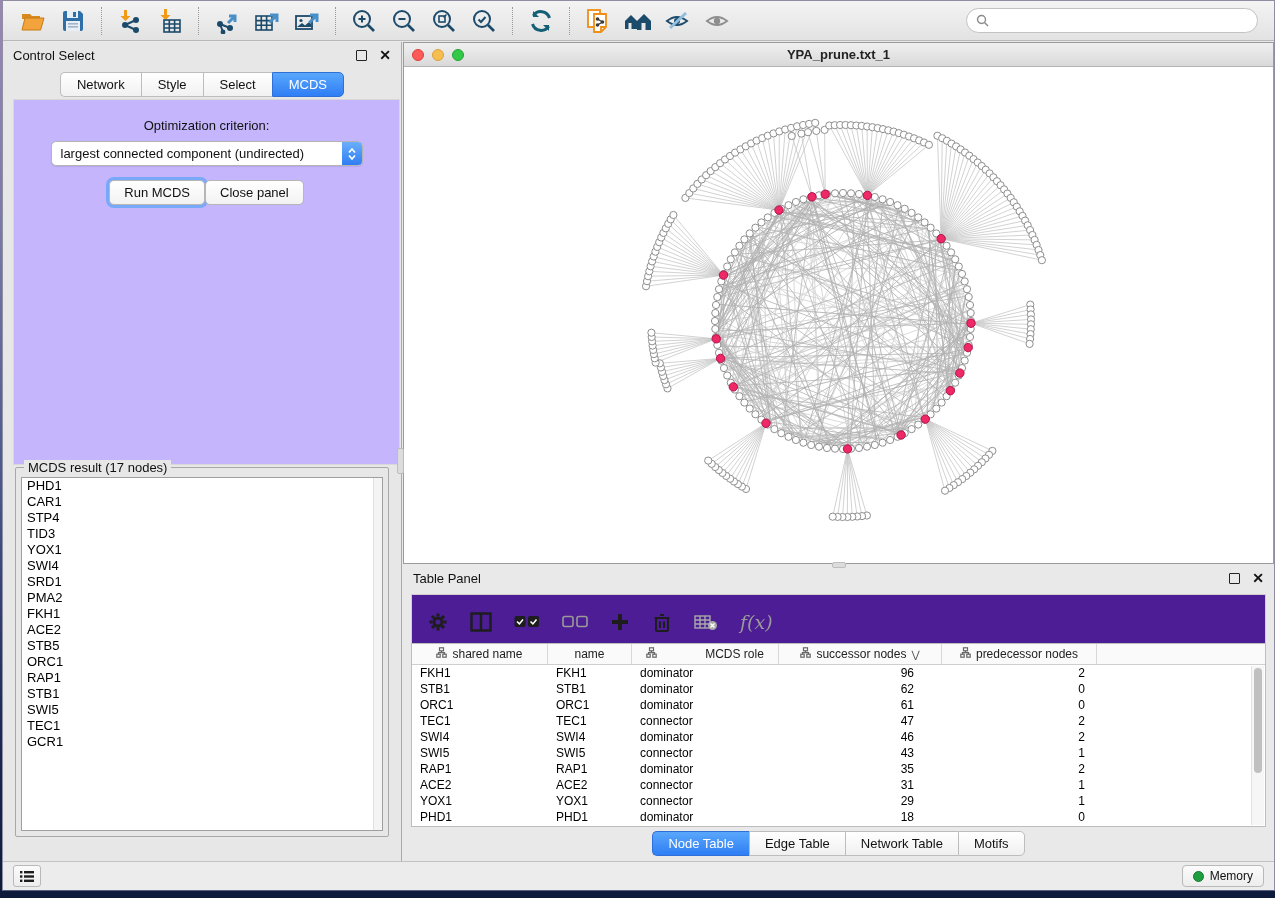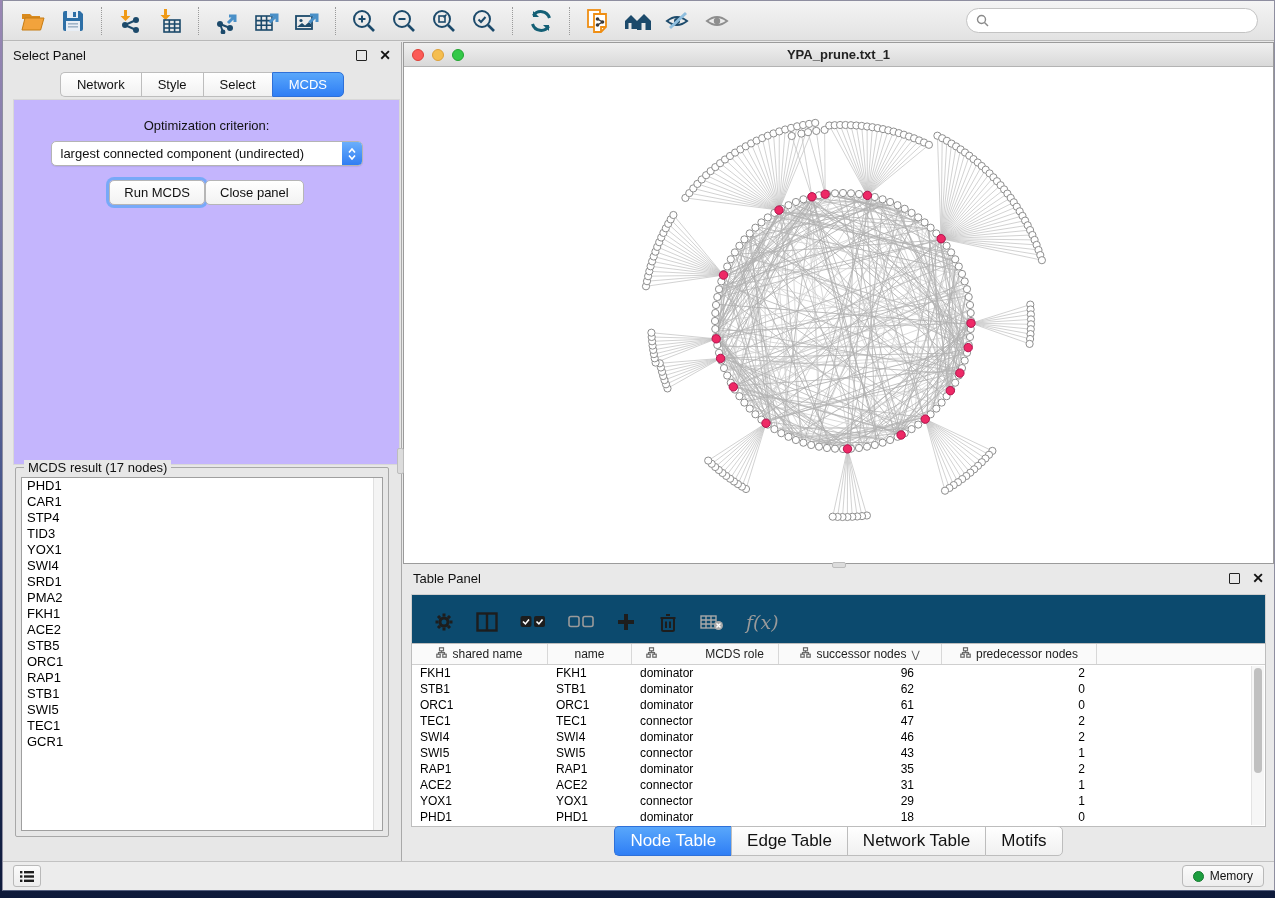--- a/index.html
+++ b/index.html
@@ -62,36 +62,36 @@
   .light.red { background:#fc5b57; border:1px solid #dd3f38; }
   .light.yellow { background:#f5be4f; border:1px solid #dda13a; }
   .light.green { background:#34c848; border:1px solid #22a532; }
   .nw-title { position:absolute; left:0; right:0; text-align:center; font-size:13px; font-weight:700; color:#222; pointer-events:none; }
   .nw-canvas { position:absolute; left:0; right:0; top:24px; bottom:0; background:#fff; overflow:hidden; }
   .splitter-grip-v { position:absolute; left:-7px; top:405px; width:7px; height:26px; background:#dcdcdc; border:1px solid #bdbdbd; border-radius:2px; }
   .splitter-grip-h { position:absolute; left:50%; margin-left:-7px; top:-3px; width:14px; height:6px; background:#dcdcdc; border:1px solid #bdbdbd; border-radius:2px; }
 
   
   .table-panel { position:absolute; left:0; right:0; top:523px; bottom:0; background:#e9e9e9; }
-  .tp-toolbar { position:absolute; left:8px; right:8px; top:29px; height:56px; background:#0c4a6e; border:1px solid #cfcfcf; display:flex; align-items:center; gap:22px; padding:0 22px; }
+  .tp-toolbar { position:absolute; left:8px; right:8px; top:29px; height:56px; background:#4c1d95; border:1px solid #cfcfcf; display:flex; align-items:center; gap:22px; padding:0 16px; }
   .tp-btn { display:flex; align-items:center; justify-content:center; cursor:default; }
   .fx { font-family:"DejaVu Serif", serif; font-style:italic; font-size:19px; color:#9a9a9a; }
   .tablebox { position:absolute; left:8px; right:8px; top:78px; bottom:34px; background:#fff; border:1px solid #bdbdbd; overflow:hidden; }
   .thead { display:flex; height:21px; background:#fafafa; border-bottom:1px solid #cfcfcf; }
   .th { display:flex; align-items:center; justify-content:center; gap:5px; font-size:12px; color:#222; border-right:1px solid #d8d8d8; position:relative; }
   .th .sort-caret { color:#555; font-size:10px; }
   .c0 { width:136px; } .c1 { width:84px; } .c2 { width:147px;gap:48px; } .c3 { width:163px; } .c4 { width:155px; }
   .trow { display:flex; height:16px; align-items:center; }
   .tcell { font-size:12px; color:#000; padding-left:8px; }
   .tcell.c3, .tcell.c4 { text-align:right; padding-left:0; }
   .tcell.c3 { padding-right:28px; } .tcell.c4 { padding-right:12px; }
   .tscroll { position:absolute; right:1px; top:22px; bottom:1px; width:13px; background:#f6f6f6; border-left:1px solid #e3e3e3; }
   .tthumb { position:absolute; left:2px; right:2px; top:2px; height:105px; background:#c0c0c0; border-radius:5px; }
   .tp-tabs { position:absolute; left:0; right:0; bottom:5px; display:flex; justify-content:center; }
-  .tp-tab { font-size:17px; padding:4px 15px; background:linear-gradient(#ffffff,#f0f0f0); border:1px solid #bdbdbd; border-right:none; color:#111; cursor:default; }
+  .tp-tab { font-size:13px; padding:4px 15px; background:linear-gradient(#ffffff,#f0f0f0); border:1px solid #bdbdbd; border-right:none; color:#111; cursor:default; }
   .tp-tab:first-child { border-radius:5px 0 0 5px; }
   .tp-tab:last-child { border-radius:0 5px 5px 0; border-right:1px solid #bdbdbd; }
   .tp-tab.active { background:linear-gradient(#59a7fb,#2f7ef5); color:#fff; border-color:#2e70d8; }
 
   
   .statusbar { position:absolute; left:0; right:0; bottom:0; height:29px; background:#ececec; border-top:1px solid #c2c2c2; display:flex; align-items:center; padding:0 10px; }
   .sb-list-btn { width:28px; height:22px; border:1px solid #b9b9b9; border-radius:3px; background:linear-gradient(#fbfbfb,#ededed); display:flex; align-items:center; justify-content:center; }
   .memory-btn { margin-left:auto; height:22px; border:1px solid #b9b9b9; border-radius:4px; background:linear-gradient(#fbfbfb,#ededed); display:flex; align-items:center; gap:6px; padding:0 10px; font-size:12px; color:#111; }
   .mem-dot { width:11px; height:11px; border-radius:50%; background:#1d9e3f; border:1px solid #157a30; }
 </style>
@@ -242,21 +242,21 @@
           <path d="M8.5 8.5 L12 12" stroke="#8a8a8a" stroke-width="1.4"></path>
         </svg>
       <input type="text" placeholder="" style="">
     </div>
   </div>
 
   <div class="main">
 
     <div class="control-panel">
       <div class="panel-header">
-        <span class="ph-title">Select Panel</span>
+        <span class="ph-title">Control Select</span>
         <span class="ph-float"></span>
         <span class="ph-close">✕</span>
       </div>
       <div class="cp-tabs">
         <div class="cp-tab">Network</div>
         <div class="cp-tab">Style</div>
         <div class="cp-tab">Select</div>
         <div class="cp-tab active">MCDS</div>
       </div>
       <div class="cp-body">

